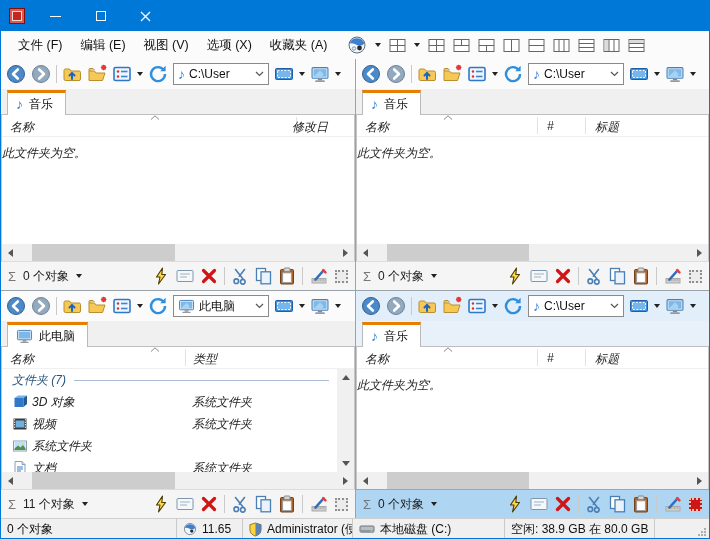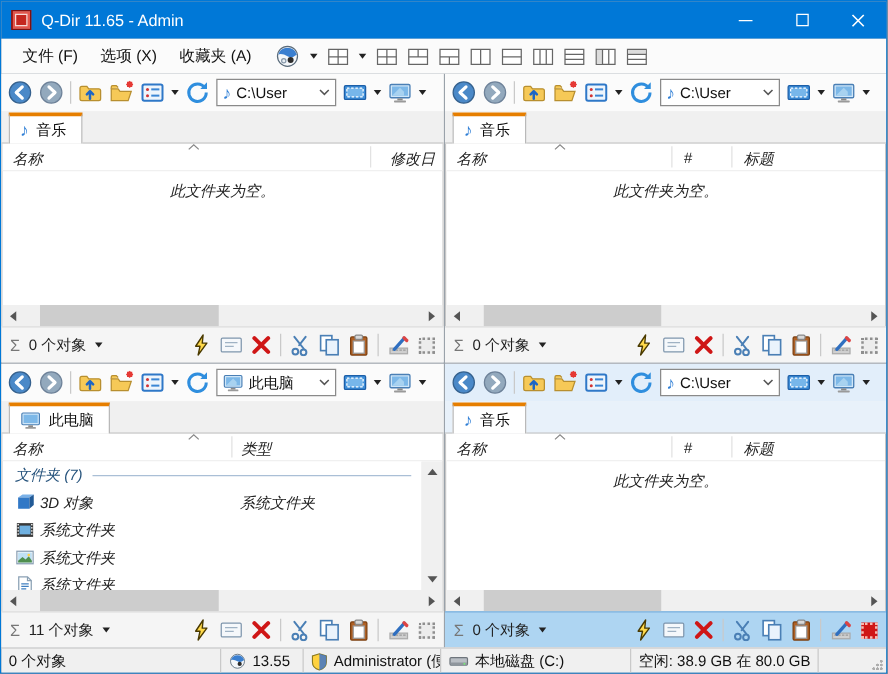--- a/index.html
+++ b/index.html
@@ -47,21 +47,21 @@
   .tabbar { height:26px; flex:none; background:#f0f0f0; display:flex; align-items:flex-end; padding-left:6px; border-bottom:1px solid #bfbfbf; }
   .pane.active .tabbar { background:#e8f1fa; }
   .tab { height:25px; margin-bottom:-1px; background:#fff; border:1px solid #b9b9b9; border-bottom:none; border-top:3px solid #e67e00; display:flex; align-items:center; gap:6px; padding:0 12px 0 8px; font-size:12px; color:#111; }
 
   .filebox { flex:1; display:flex; flex-direction:column; background:#fff; border-left:1px solid #c6c6c6; border-right:1px solid #c6c6c6; overflow:hidden;font-style:italic; }
   .cols { height:22px; flex:none; position:relative; background:#fff; border-bottom:1px solid #f0f0f0; font-size:12px; color:#222; }
   .hcell { position:absolute; top:4px; white-space:nowrap; }
   .hsep { position:absolute; top:2px; bottom:2px; width:1px; background:#e2e2e2; }
   .sortchev { position:absolute; top:0; }
   .body { flex:1; position:relative; overflow:hidden; font-size:12px; color:#222; }
-  .empty { text-align:center; padding-top:8px; }
+  .empty { padding-top:8px; }
 
   .grp { display:flex; align-items:center; height:22px; padding:0 8px 0 10px; color:#26537c; gap:8px; }
   .grp .line { flex:1; height:1px; background:#aabfd6; }
   .row { display:flex; align-items:center; height:22px; padding-left:10px; white-space:nowrap; }
   .ric { width:20px; flex:none; display:flex; align-items:center; }
   .rname { width:160px; flex:none; overflow:hidden; }
   .rtype { overflow:hidden; }
   .haslist { padding-right:17px; }
 
   
@@ -96,38 +96,39 @@
                 radial-gradient(circle at 5px 8px,#adadad 1px,transparent 1.3px),
                 radial-gradient(circle at 8px 8px,#adadad 1px,transparent 1.3px); }
 </style>
 </head>
 <body>
 
 <div id="win">
 
   <div class="titlebar">
     <span class="appicon"></span>
-    <span class="title-text">Q-Dir 11.65 - Admin</span>
     <div class="capbtns">
       <span class="capbtn">
           <span class="glyph-min"></span>
         </span>
       <span class="capbtn">
           <span class="glyph-max"></span>
         </span>
       <span class="capbtn">
           <svg width="11" height="11" viewBox="0 0 11 11">
             <path d="M1 1 L10 10 M10 1 L1 10" stroke="#fff" stroke-width="1.3"></path>
           </svg>
         </span>
     </div>
   </div>
 
   <div class="menubar">
     <span class="menuitem">文件 (F)</span>
+    <span class="menuitem">编辑 (E)</span>
+    <span class="menuitem">视图 (V)</span>
     <span class="menuitem">选项 (X)</span>
     <span class="menuitem">收藏夹 (A)</span>
     <div class="menu-iconzone">
       <span style="display:flex">
           <svg width="20" height="20" viewBox="0 0 20 20">
             <circle cx="10" cy="10" r="8" fill="#f4f7fa" stroke="#5a6b7a"></circle>
             <path d="M2.5 8.5 a8 8 0 0 1 15 0 q-4 3.5-7.5 1.5 Q6 7.5 2.5 8.5z" fill="#3a7fd0"></path>
             <circle cx="12.5" cy="13" r="2.4" fill="#2c2c2c"></circle>
             <circle cx="7" cy="13.5" r="1.7" fill="#e8eef4" stroke="#8899aa"></circle>
           </svg>
@@ -265,21 +266,21 @@
           <span>音乐</span>
         </div>
       </div>
       <div class="filebox">
         <div class="cols">
           <svg class="sortchev" style="left:148px" width="10" height="5" viewBox="0 0 10 5">
               <path d="M1 4.5 L5 0.8 L9 4.5" stroke="#888" fill="none"></path>
             </svg>
           <span class="hcell" style="left:8px">名称</span>
           <span class="hsep" style="left:294px"></span>
-          <span class="hcell" style="left:310px">修改日</span>
+          <span class="hcell" style="left:290px">修改日</span>
         </div>
         <div class="body">
           <div class="empty">此文件夹为空。</div>
         </div>
 
   <div class="hscroll">
     <span class="sbtn">
               <span class="tri-l"></span>
             </span>
     <div class="htrack">
@@ -650,20 +651,21 @@
                       <rect x="2" y="5.7" width="1.1" height="1.1"></rect>
                       <rect x="2" y="8.2" width="1.1" height="1.1"></rect>
                       <rect x="2" y="10.7" width="1.1" height="1.1"></rect>
                       <rect x="12.9" y="3.2" width="1.1" height="1.1"></rect>
                       <rect x="12.9" y="5.7" width="1.1" height="1.1"></rect>
                       <rect x="12.9" y="8.2" width="1.1" height="1.1"></rect>
                       <rect x="12.9" y="10.7" width="1.1" height="1.1"></rect>
                     </g>
                   </svg>
                 </span>
+              <span class="rname">视频</span>
               <span class="rtype">系统文件夹</span>
             </div>
             <div class="row">
               <span class="ric">
                   <svg width="16" height="16" viewBox="0 0 16 16">
                     <rect x="1.5" y="3" width="13" height="10" fill="#fff" stroke="#8aa0b4"></rect>
                     <rect x="2.5" y="4" width="11" height="8" fill="#bfe0f4"></rect>
                     <path d="M2.5 10.5 L6 7.5 l2.5 2 L11 7 l2.5 3.5 V12 h-11 z" fill="#4f8f4f"></path>
                     <circle cx="11" cy="6" r="1.1" fill="#ffd24a"></circle>
                   </svg>
@@ -671,20 +673,21 @@
               <span class="rtype">系统文件夹</span>
             </div>
             <div class="row">
               <span class="ric">
                   <svg width="16" height="16" viewBox="0 0 16 16">
                     <path d="M3 1.5 h7 l3 3 V14.5 H3 z" fill="#fff" stroke="#8aa0b4"></path>
                     <path d="M10 1.5 V4.5 h3" fill="none" stroke="#8aa0b4"></path>
                     <path d="M5 7 h6 M5 9 h6 M5 11 h4" stroke="#3f7fc0"></path>
                   </svg>
                 </span>
+              <span class="rname">文档</span>
               <span class="rtype">系统文件夹</span>
             </div>
           </div>
           <div class="vscroll">
             <span class="sbtn">
                 <span class="tri-u"></span>
               </span>
             <span class="sbtn">
                 <span class="tri-d"></span>
               </span>
@@ -936,21 +939,21 @@
       <span>0 个对象</span>
     </div>
     <div class="seg" style="width:66px">
       <span style="display:flex">
           <svg width="14" height="14" viewBox="0 0 20 20">
             <circle cx="10" cy="10" r="8" fill="#f4f7fa" stroke="#5a6b7a"></circle>
             <path d="M2.5 8.5 a8 8 0 0 1 15 0 q-4 3.5-7.5 1.5 Q6 7.5 2.5 8.5z" fill="#3a7fd0"></path>
             <circle cx="12.5" cy="13" r="2.4" fill="#2c2c2c"></circle>
           </svg>
         </span>
-      <span>13.55</span>
+      <span>11.65</span>
     </div>
     <div class="seg" style="width:110px">
       <span style="display:flex">
           <svg width="13" height="15" viewBox="0 0 14 16">
             <path d="M7 1 L13 2.8 V8 c0 4-2.6 6-6 7 C3.6 14 1 12 1 8 V2.8 z" fill="#ffd23e" stroke="#8a7a22"></path>
             <path d="M7 1 L13 2.8 V8 c0 4-2.6 6-6 7 z" fill="#3f76c9" opacity="0.85"></path>
           </svg>
         </span>
       <span>Administrator (便携版</span>
     </div>

